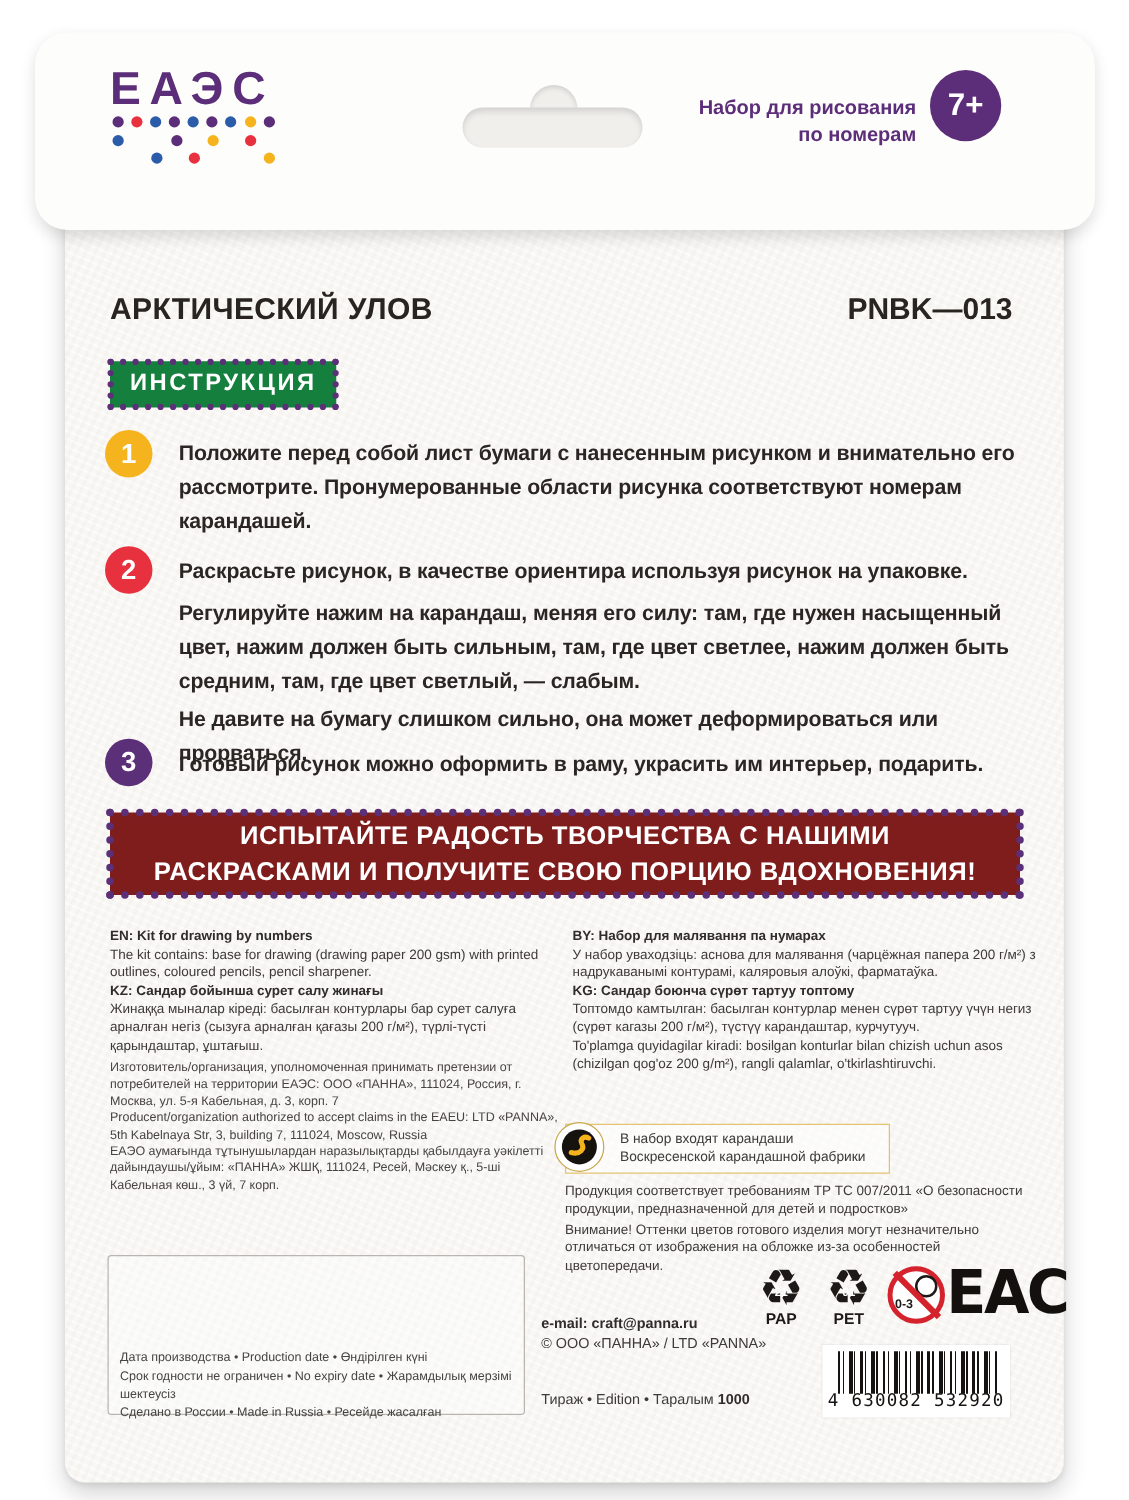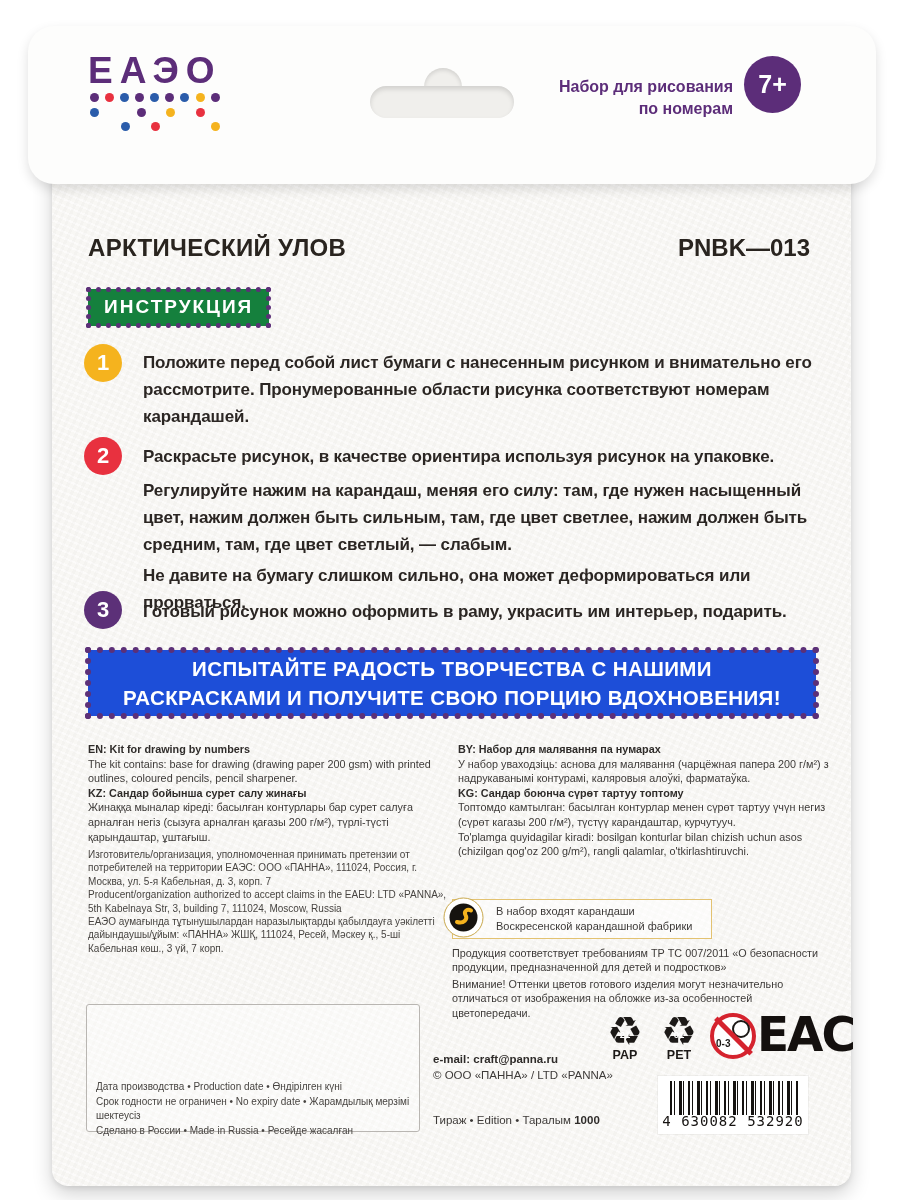--- a/index.html
+++ b/index.html
@@ -45,21 +45,21 @@
 
   .step-circle{position:absolute;width:38px;height:38px;border-radius:50%;color:#fff;font-size:22px;font-weight:700;
         display:flex;align-items:center;justify-content:center}
   .sc-1{left:84px;top:344px;background:#F5B31E}
   .sc-2{left:84px;top:437px;background:#E8313F}
   .sc-3{left:84px;top:591px;background:#5C3078}
   .step-text{position:absolute;left:143px;width:676px;font-size:17px;font-weight:700;color:#2b2623;line-height:27px;
         letter-spacing:-.1px}
   .t1{top:349px}.t2a{top:443px}.t2b{top:477px}.t2c{top:562px}.t3{top:598px}
 
-  .banner{position:absolute;left:88px;top:650px;width:728px;height:66px;background:#1d4ed8;color:#fff;display:flex;
+  .banner{position:absolute;left:88px;top:650px;width:728px;height:66px;background:#7f1d1d;color:#fff;display:flex;
         flex-direction:column;align-items:center;justify-content:center;font-size:20.5px;font-weight:700;
         letter-spacing:.4px;line-height:29px;outline:6px dotted #5C3078;outline-offset:-3px;text-align:center}
 
   .contents{position:absolute;top:742px;font-size:10.8px;line-height:14.6px;color:#3d3a38}
   .col-left{left:88px;width:360px}
   .col-right{left:458px;width:374px}
   .lang-title{font-weight:700;color:#2f2c2a}
 
   .mfr{position:absolute;left:88px;top:848px;width:362px;font-size:10px;line-height:13.4px;color:#474441}
 
@@ -110,21 +110,21 @@
 <body>
 
 <div class="page">
 
   <div class="card"></div>
 
   <div class="flap"></div>
   <div class="hang-bump"></div>
   <div class="hang-pill"></div>
 
-  <div class="logo">ЕАЭО</div>
+  <div class="logo">ЕАЭС</div>
   <div class="dots">
     <i class="d c-purple"></i>
     <i class="d c-red"></i>
     <i class="d c-blue"></i>
     <i class="d c-purple"></i>
     <i class="d c-blue"></i>
     <i class="d c-purple"></i>
     <i class="d c-blue"></i>
     <i class="d c-yellow"></i>
     <i class="d c-purple"></i>

